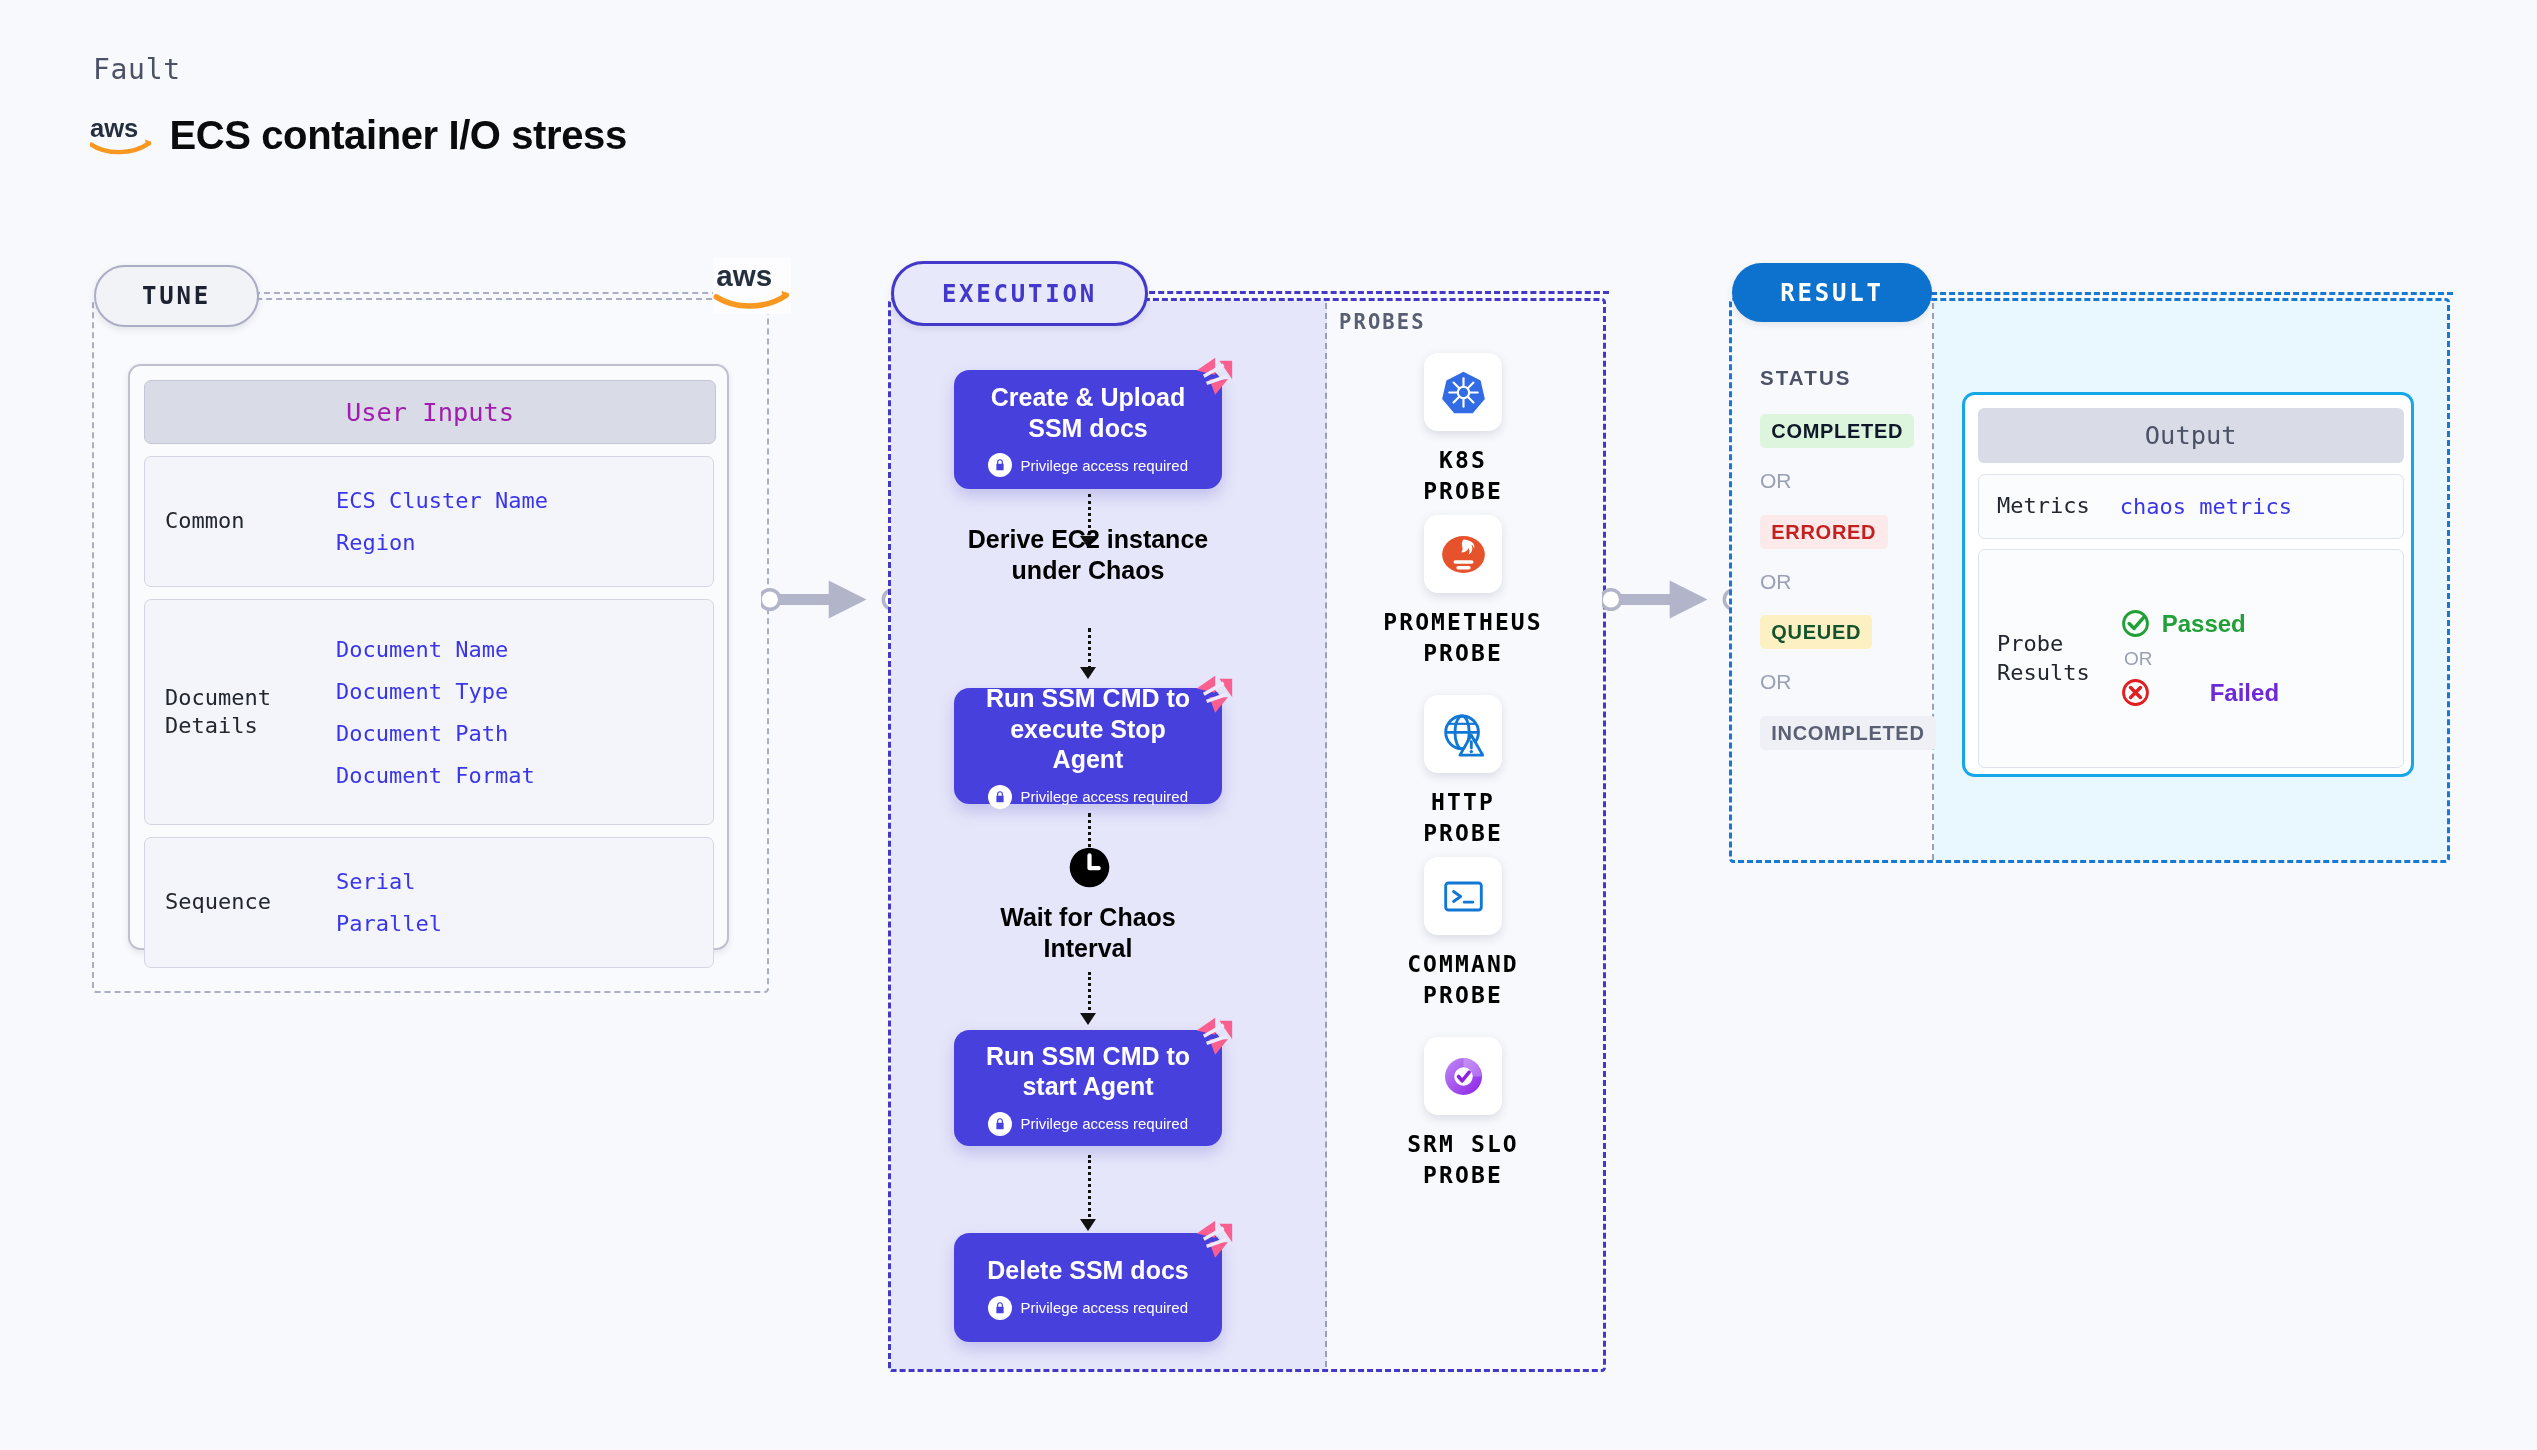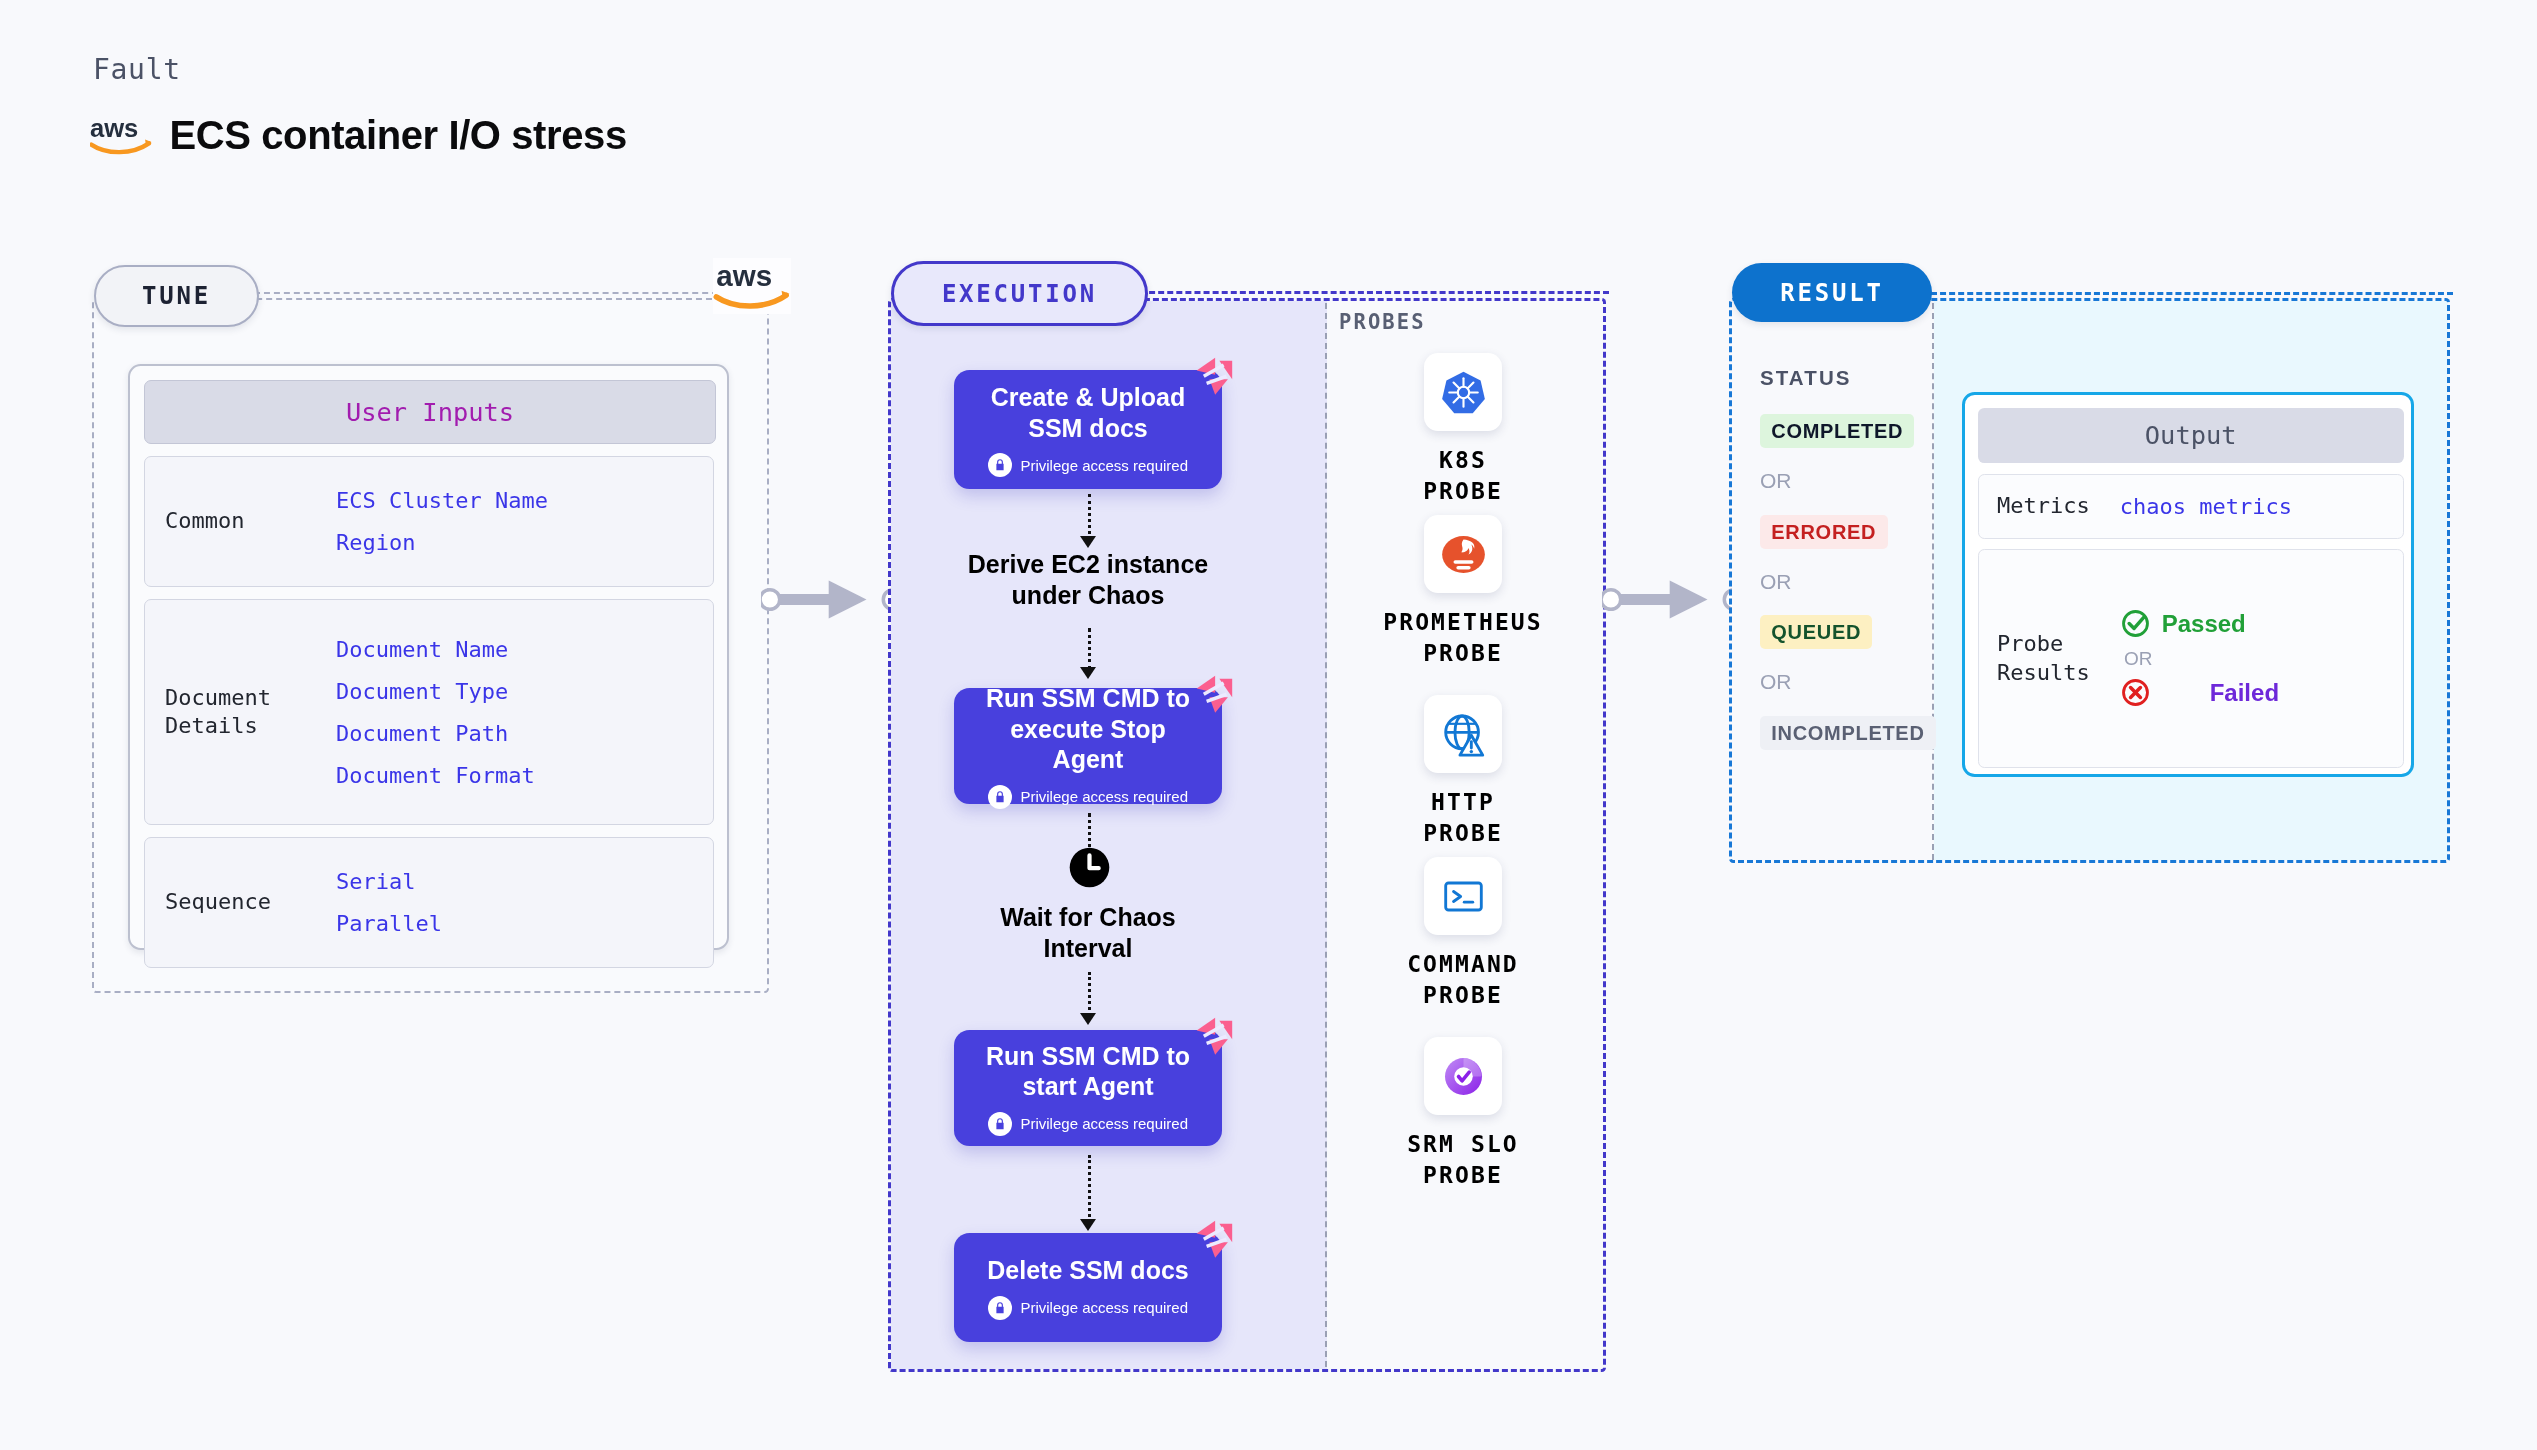--- a/index.html
+++ b/index.html
@@ -226,21 +226,21 @@
       <polygon points="40,8 58,8 58,34" fill="#fb5f8f"></polygon>
       <polygon points="26,34 52,34 34,56" fill="#fb5f8f"></polygon>
       <line x1="18" y1="30" x2="46" y2="14" stroke="#eceaff" stroke-width="5"></line>
       <line x1="22" y1="40" x2="50" y2="30" stroke="#eceaff" stroke-width="5"></line>
     </svg>
   </span>
 </div>
 <div class="conn" style="left:1088px;top:494px;height:46px;"></div>
 <div class="conn-head" style="left:1080px;top:536px;"></div>
 
-<div class="plain-node" style="left:940px;top:549px;width:296px;white-space:pre-line;">Derive EC2 instance
+<div class="plain-node" style="left:940px;top:524px;width:296px;white-space:pre-line;">Derive EC2 instance
 under Chaos</div>
 <div class="conn" style="left:1088px;top:628px;height:42px;"></div>
 <div class="conn-head" style="left:1080px;top:667px;"></div>
 
 <div class="node-box" style="left:954px;top:688px;width:268px;height:116px;">
   <div class="node-title" style="white-space:pre-line">Run SSM CMD to
 execute Stop Agent</div>
   <div class="node-sub">
     <span class="lock-ic">
       <svg width="14" height="14" viewBox="0 0 24 24">

